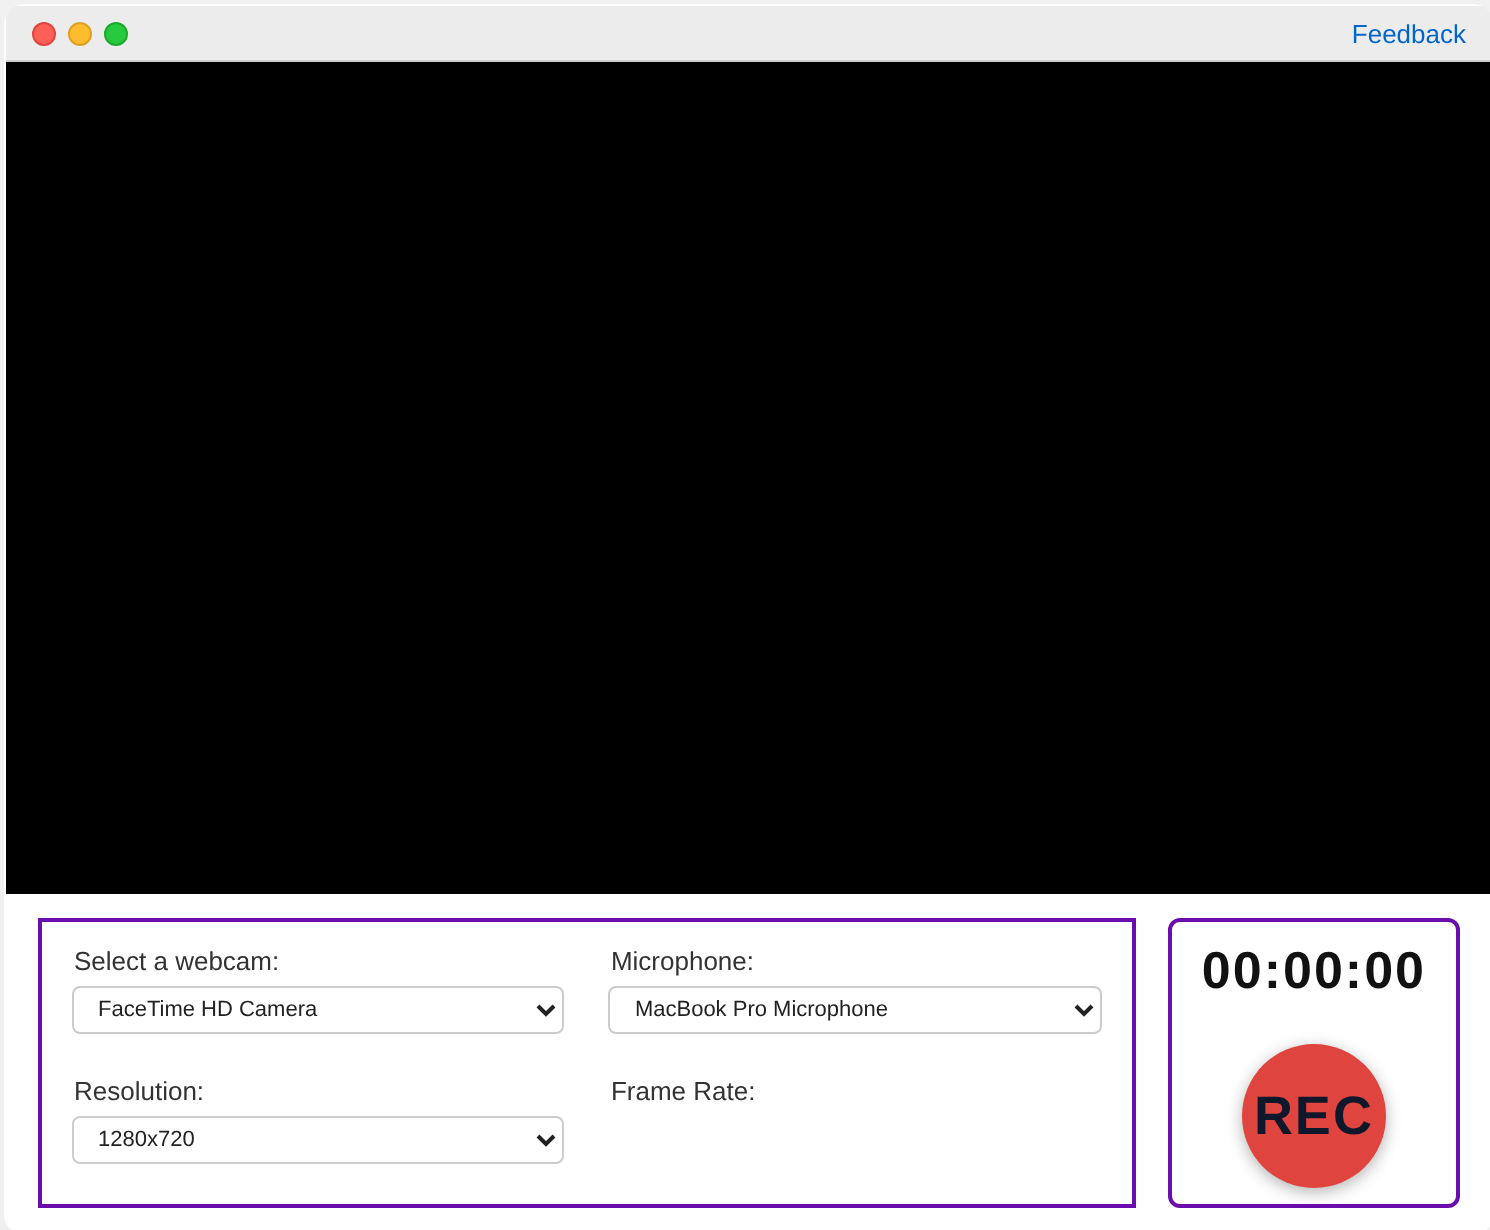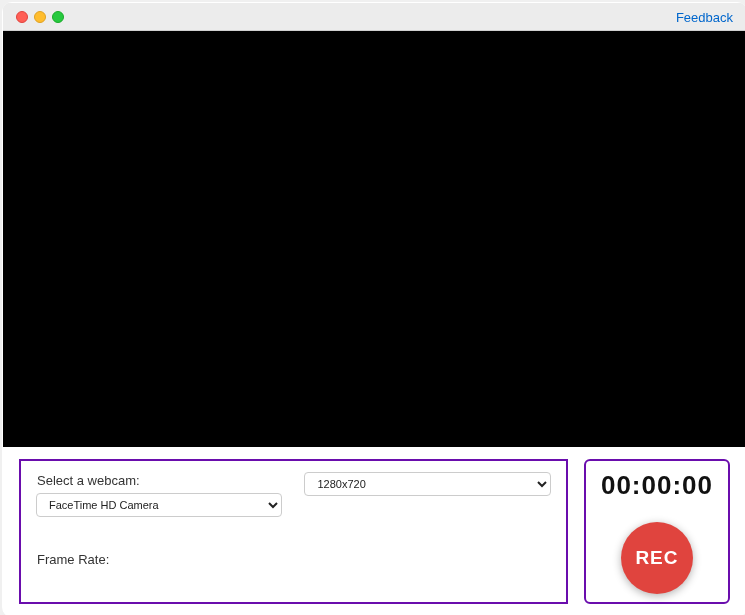--- a/index.html
+++ b/index.html
@@ -150,23 +150,23 @@
       background: #e0443e;
       border: none;
       cursor: pointer;
       display: flex;
       align-items: center;
       justify-content: center;
       box-shadow: 0 2px 8px rgba(0,0,0,0.3);
     }
 
     .rec-label {
-      font-size: 19px;
+      font-size: 27px;
       font-weight: bold;
-      color: #ffffff;
+      color: #0f172a;
       letter-spacing: 1px;
     }
   </style>
 </head>
 <body>
 
 <div class="window">
 
   <div class="titlebar">
     <div class="traffic-lights">
@@ -184,22 +184,30 @@
     <div class="settings-box">
 
       <div class="setting-group">
         <label class="setting-label">Select a webcam:</label>
         <select class="setting-select">
           <option>FaceTime HD Camera</option>
           <option>USB Camera</option>
         </select>
       </div>
 
-
-      <div class="setting-group">
+      <div class="setting-group">
+        <label class="setting-label">Microphone:</label>
+        <select class="setting-select">
+          <option>MacBook Pro Microphone</option>
+          <option>Built-in Microphone</option>
+        </select>
+      </div>
+
+      <div class="setting-group">
+        <label class="setting-label">Resolution:</label>
         <select class="setting-select">
           <option>1280x720</option>
           <option>1920x1080</option>
           <option>640x480</option>
         </select>
       </div>
 
       <div class="setting-group">
         <label class="setting-label">Frame Rate:</label>
       </div>

